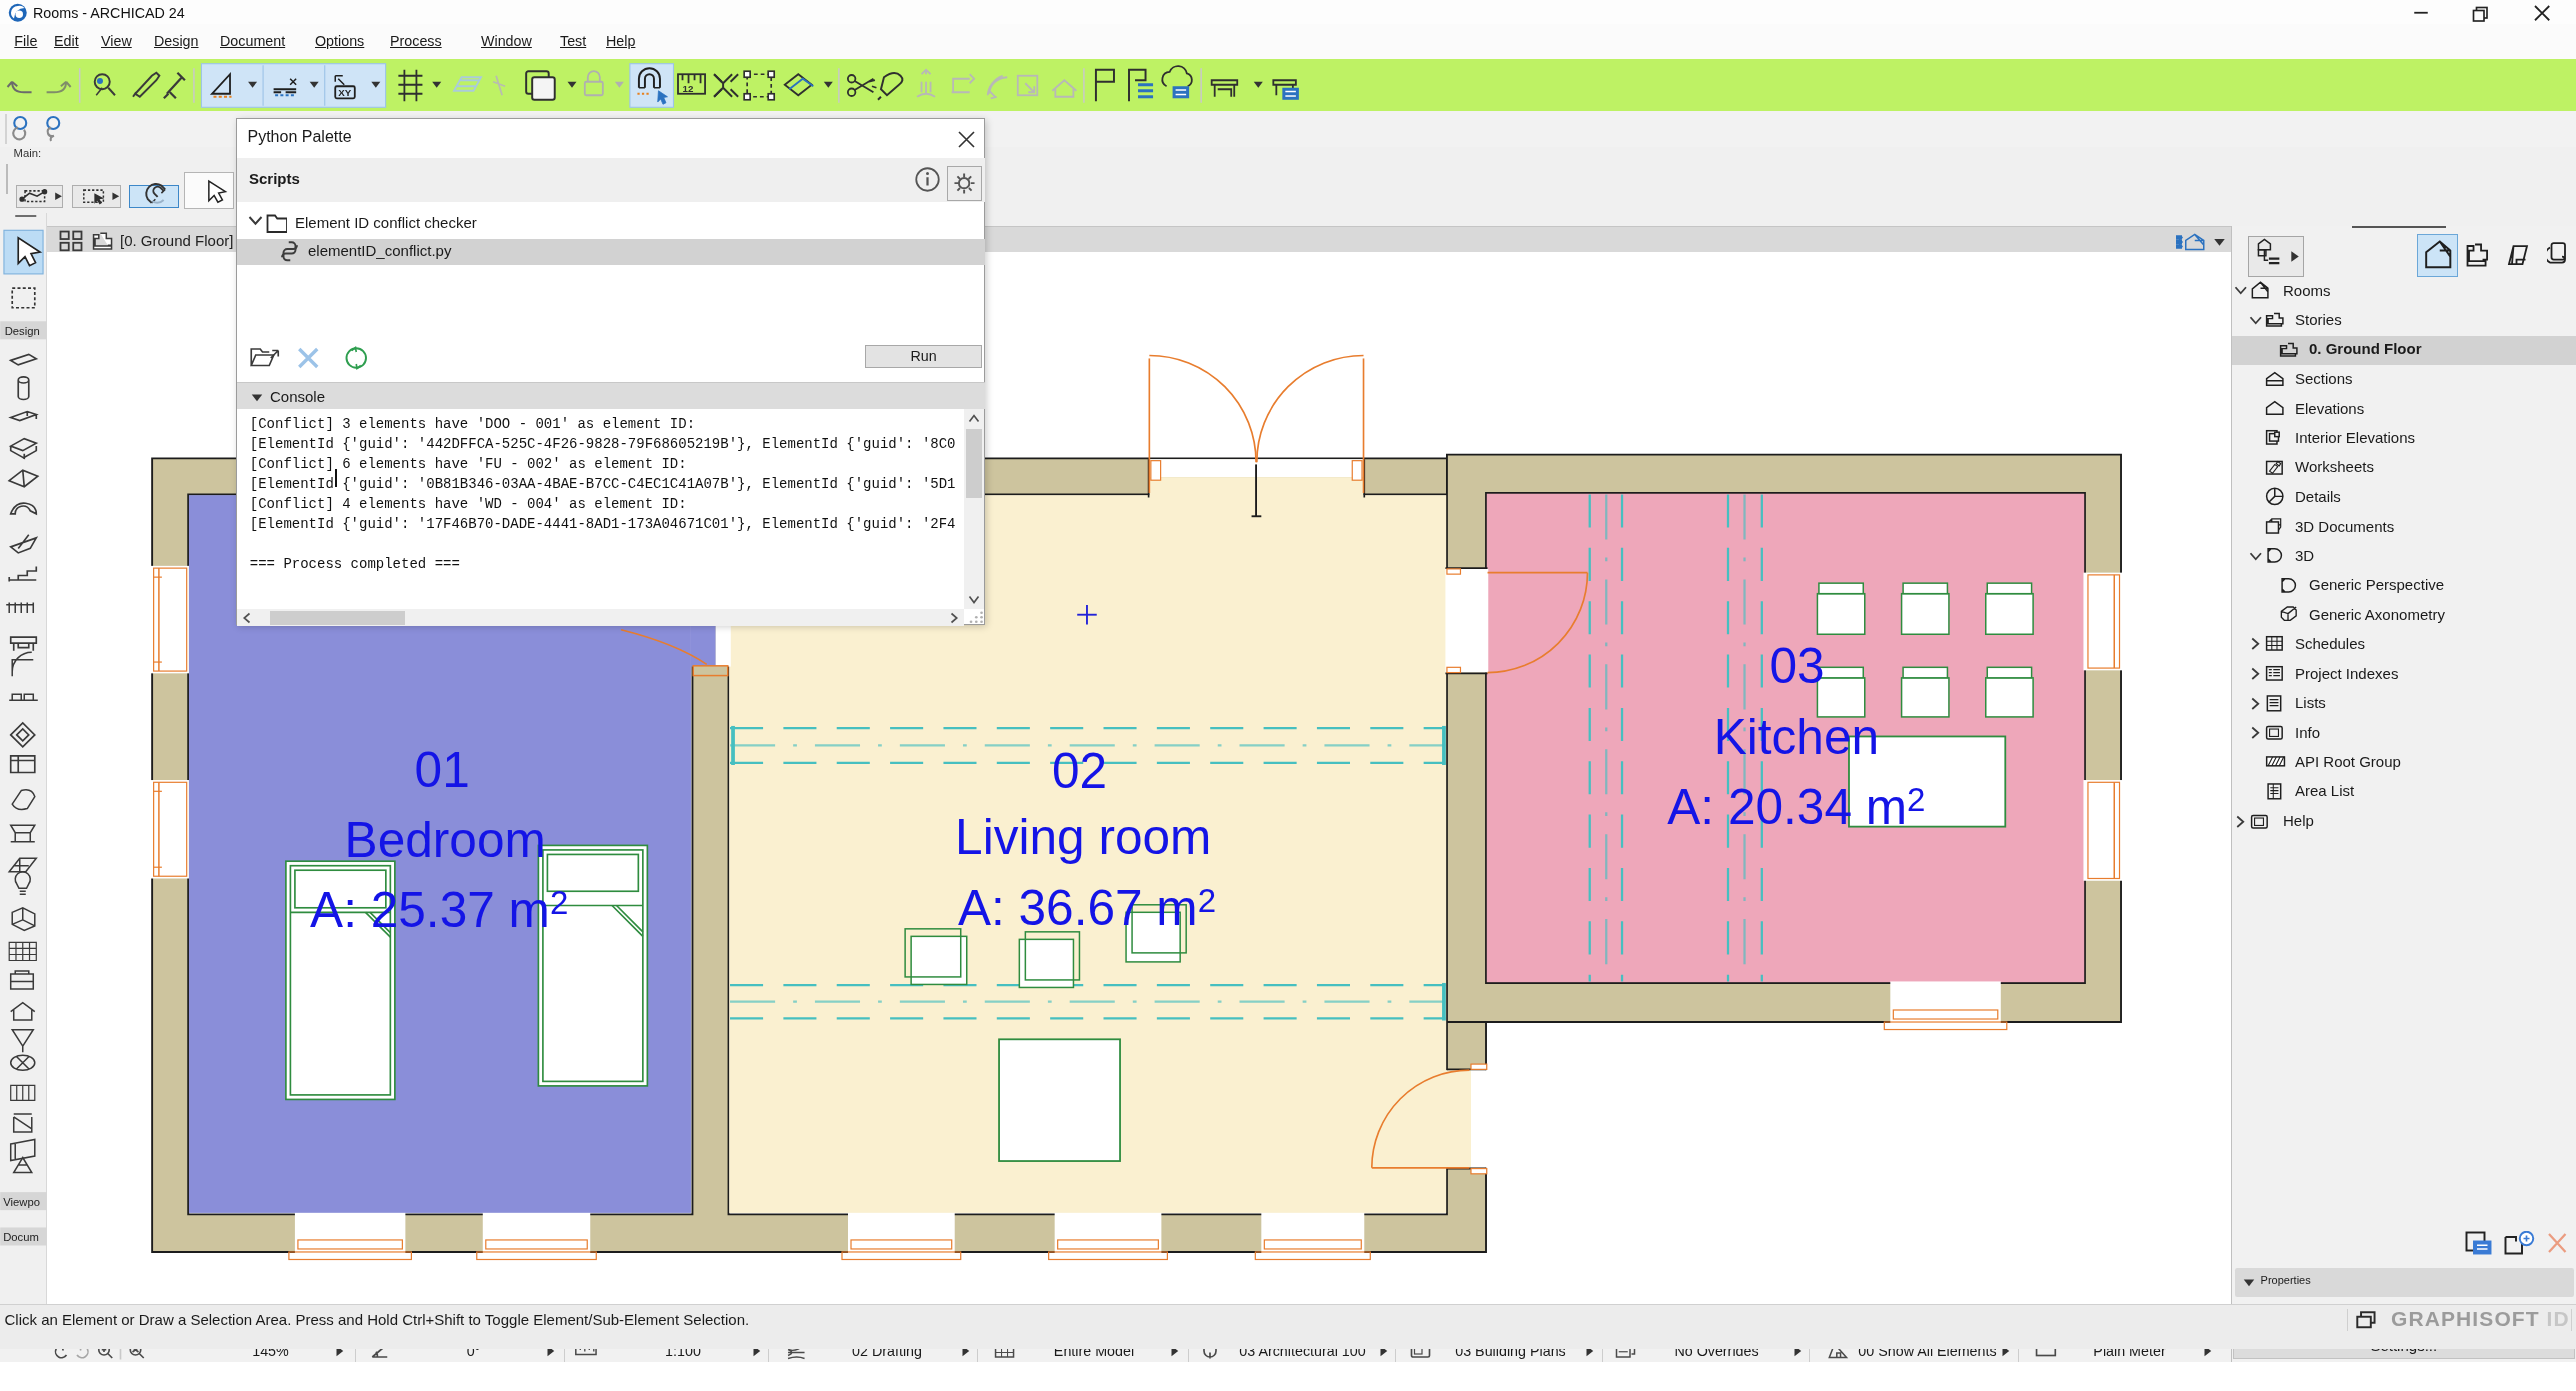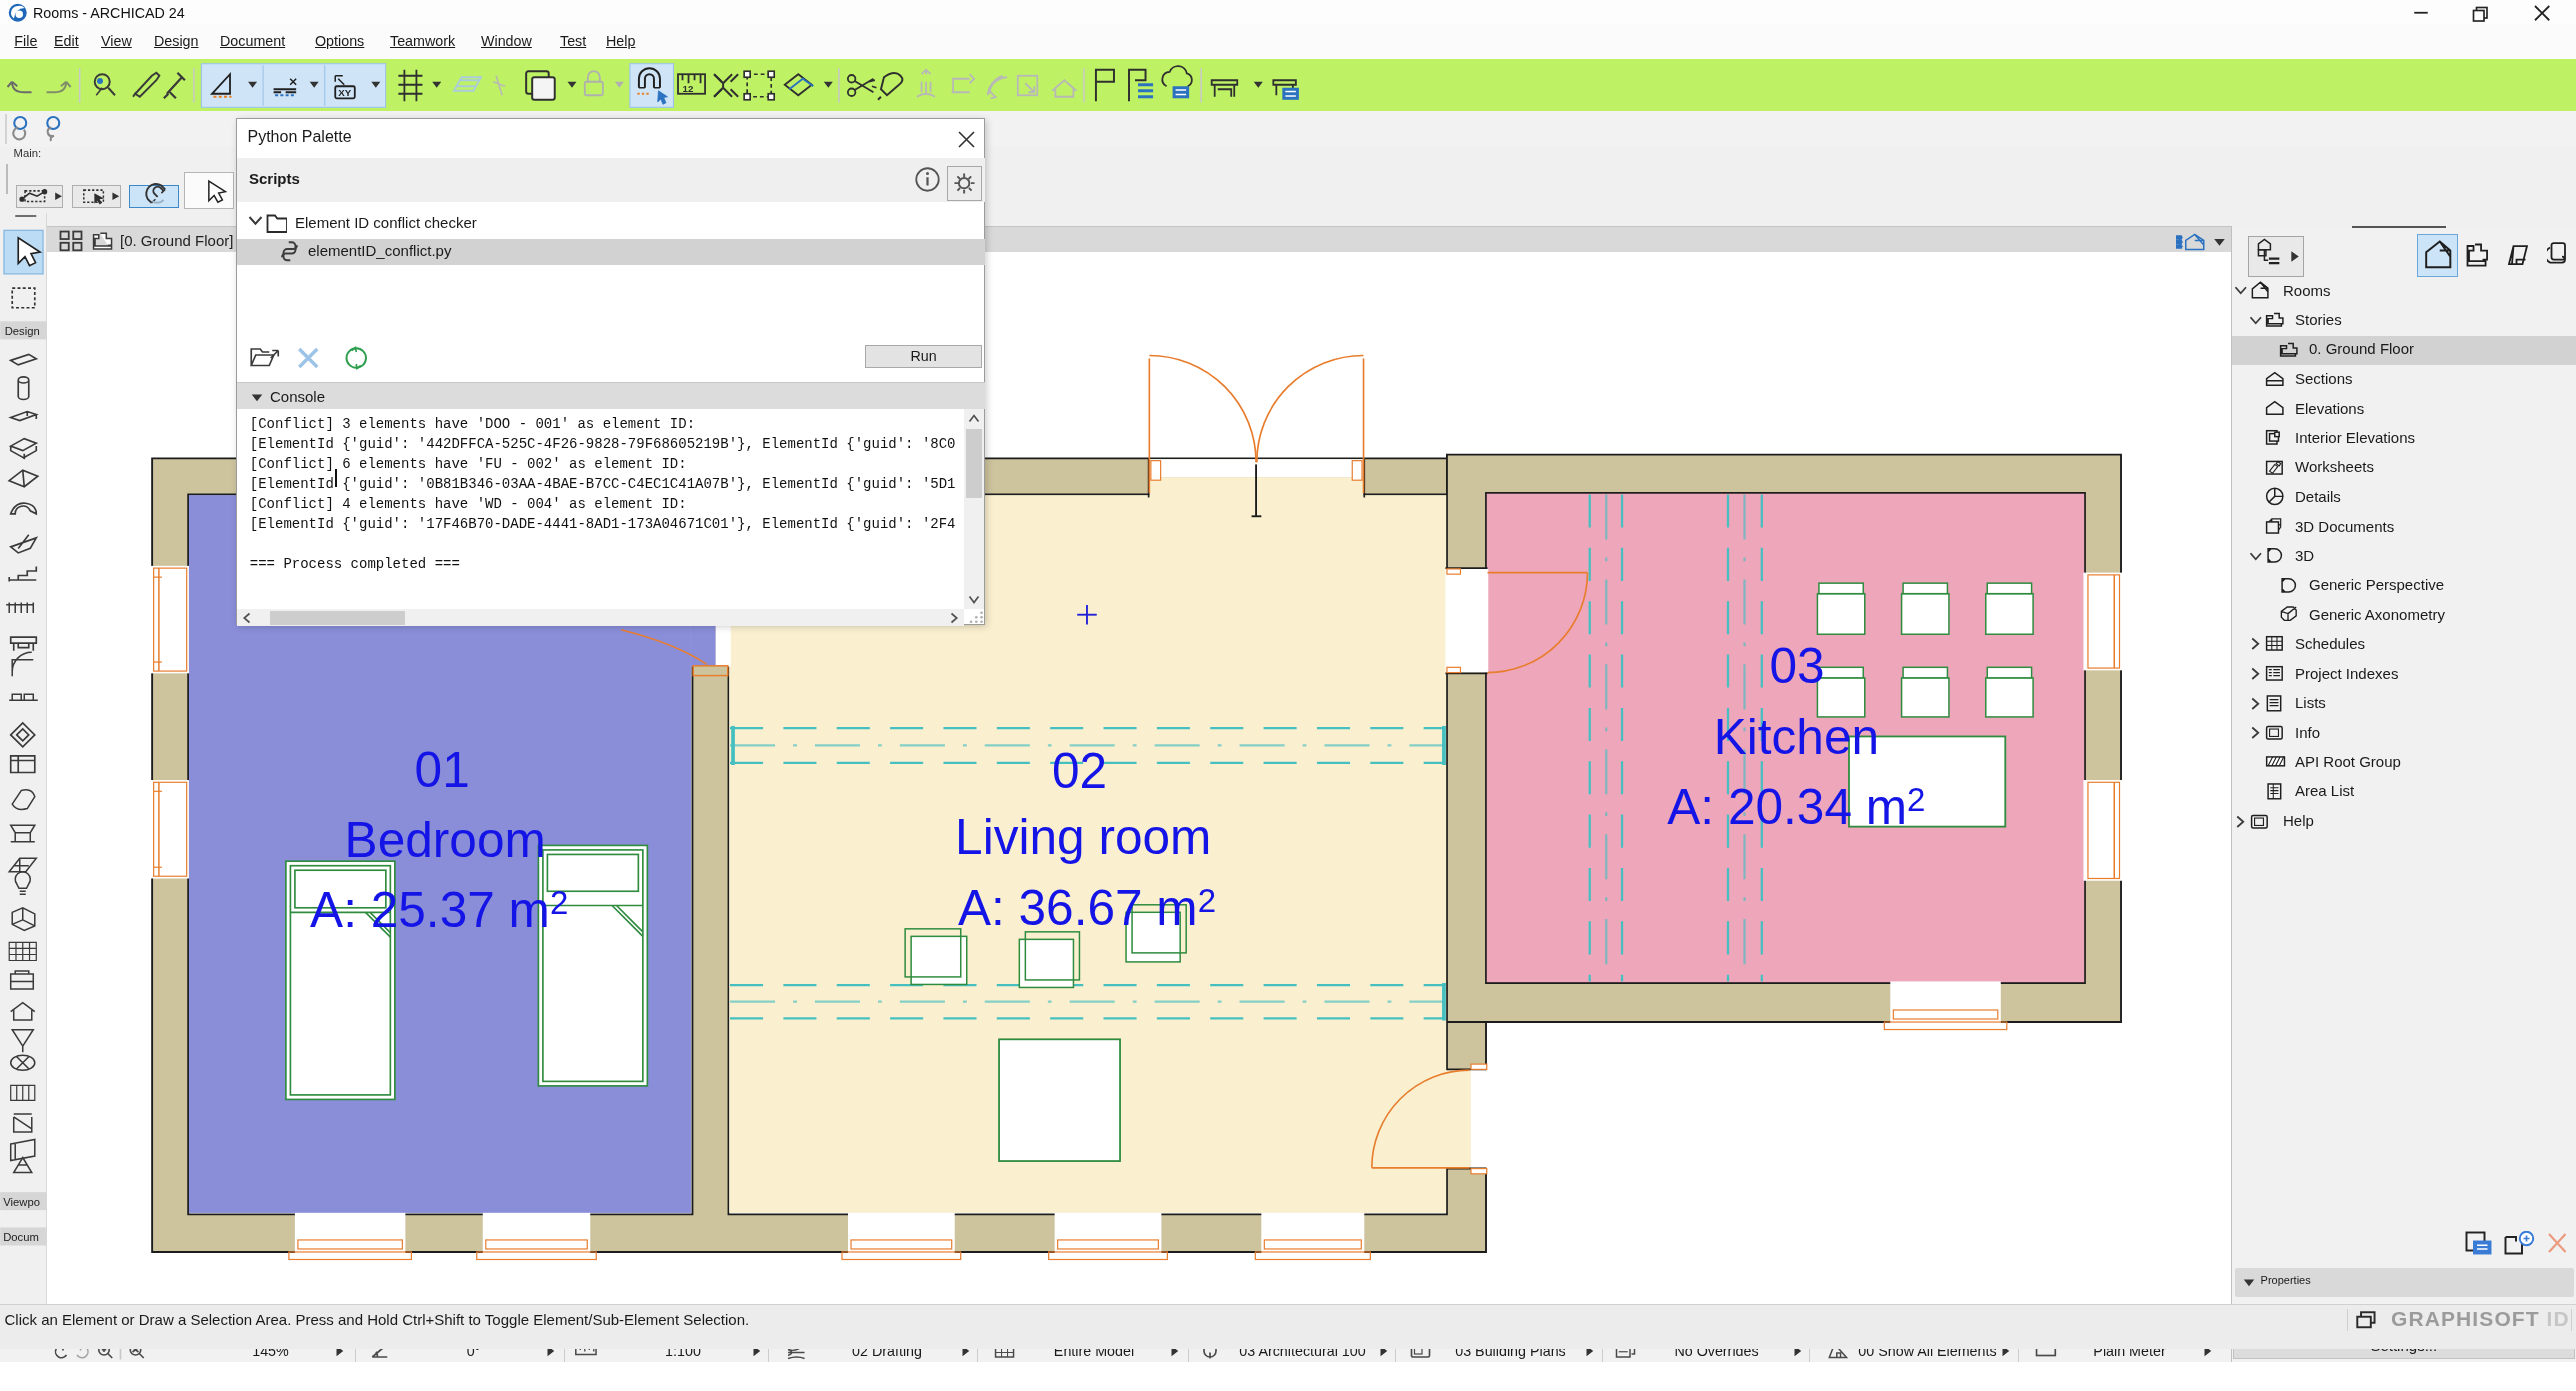--- a/index.html
+++ b/index.html
@@ -39,21 +39,21 @@
     <path d="M168 8 L187 27 M187 8 L168 27" stroke="#222" stroke-width="2.4"></path>
   </svg>
 </div>
 <div class="abs" id="menubar">
   <span class="menuitem" style="left:14.3px;">File</span>
   <span class="menuitem" style="left:54px;">Edit</span>
   <span class="menuitem" style="left:101px;">View</span>
   <span class="menuitem" style="left:154px;">Design</span>
   <span class="menuitem" style="left:220px;">Document</span>
   <span class="menuitem" style="left:315px;">Options</span>
-  <span class="menuitem" style="left:390px;">Teamwork</span>
+  <span class="menuitem" style="left:390px;">Process</span>
   <span class="menuitem" style="left:481px;">Window</span>
   <span class="menuitem" style="left:560px;">Test</span>
   <span class="menuitem" style="left:606px;">Help</span>
   <svg class="abs" style="left:2496px;top:36px;" width="80" height="19.5" viewBox="0 0 107 26">
     <line x1="8" y1="15" x2="22" y2="15" stroke="#444" stroke-width="2.2"></line>
     <rect x="68" y="8" width="11" height="11" fill="none" stroke="#444" stroke-width="2"></rect>
     <rect x="64" y="11" width="11" height="11" fill="#fbfbfb" stroke="#444" stroke-width="2"></rect>
     <path d="M90 8 L101 21 M101 8 L90 21" stroke="#444" stroke-width="2.4"></path>
   </svg>
 </div>
@@ -523,21 +523,21 @@
         <g fill="none" stroke="#1f1f1f" stroke-width="2">
           <path d="M2 23 v-14 h8 v4 h-6 v7 h18 v3 Z M12 6 h7 v6 h5 v8 h-4"></path>
         </g>
       </svg>
 <div class="tree-item" style="left:63px;top:85px;">Stories</div>
 <svg class="abs" style="left:47px;top:113px;" width="21" height="20" viewBox="0 0 28 27">
         <g fill="none" stroke="#1f1f1f" stroke-width="2">
           <path d="M2 23 v-14 h8 v4 h-6 v7 h18 v3 Z M12 6 h7 v6 h5 v8 h-4"></path>
         </g>
       </svg>
-<div class="tree-item" style="left:77px;top:114px;font-weight:normal;">0. Ground Floor</div>
+<div class="tree-item" style="left:77px;top:114px;font-weight:bold;">0. Ground Floor</div>
 <svg class="abs" style="left:33px;top:143px;" width="21" height="20" viewBox="0 0 28 27">
         <g fill="none" stroke="#1f1f1f" stroke-width="2">
           <path d="M2 22 v-9 l11 -8 l11 8 v9 Z M2 16 h22"></path>
         </g>
       </svg>
 <div class="tree-item" style="left:63px;top:144px;">Sections</div>
 <svg class="abs" style="left:33px;top:172px;" width="21" height="20" viewBox="0 0 28 27">
         <g fill="none" stroke="#1f1f1f" stroke-width="2">
           <path d="M2 22 v-9 l11 -8 l11 8 v9 Z"></path>
         </g>

